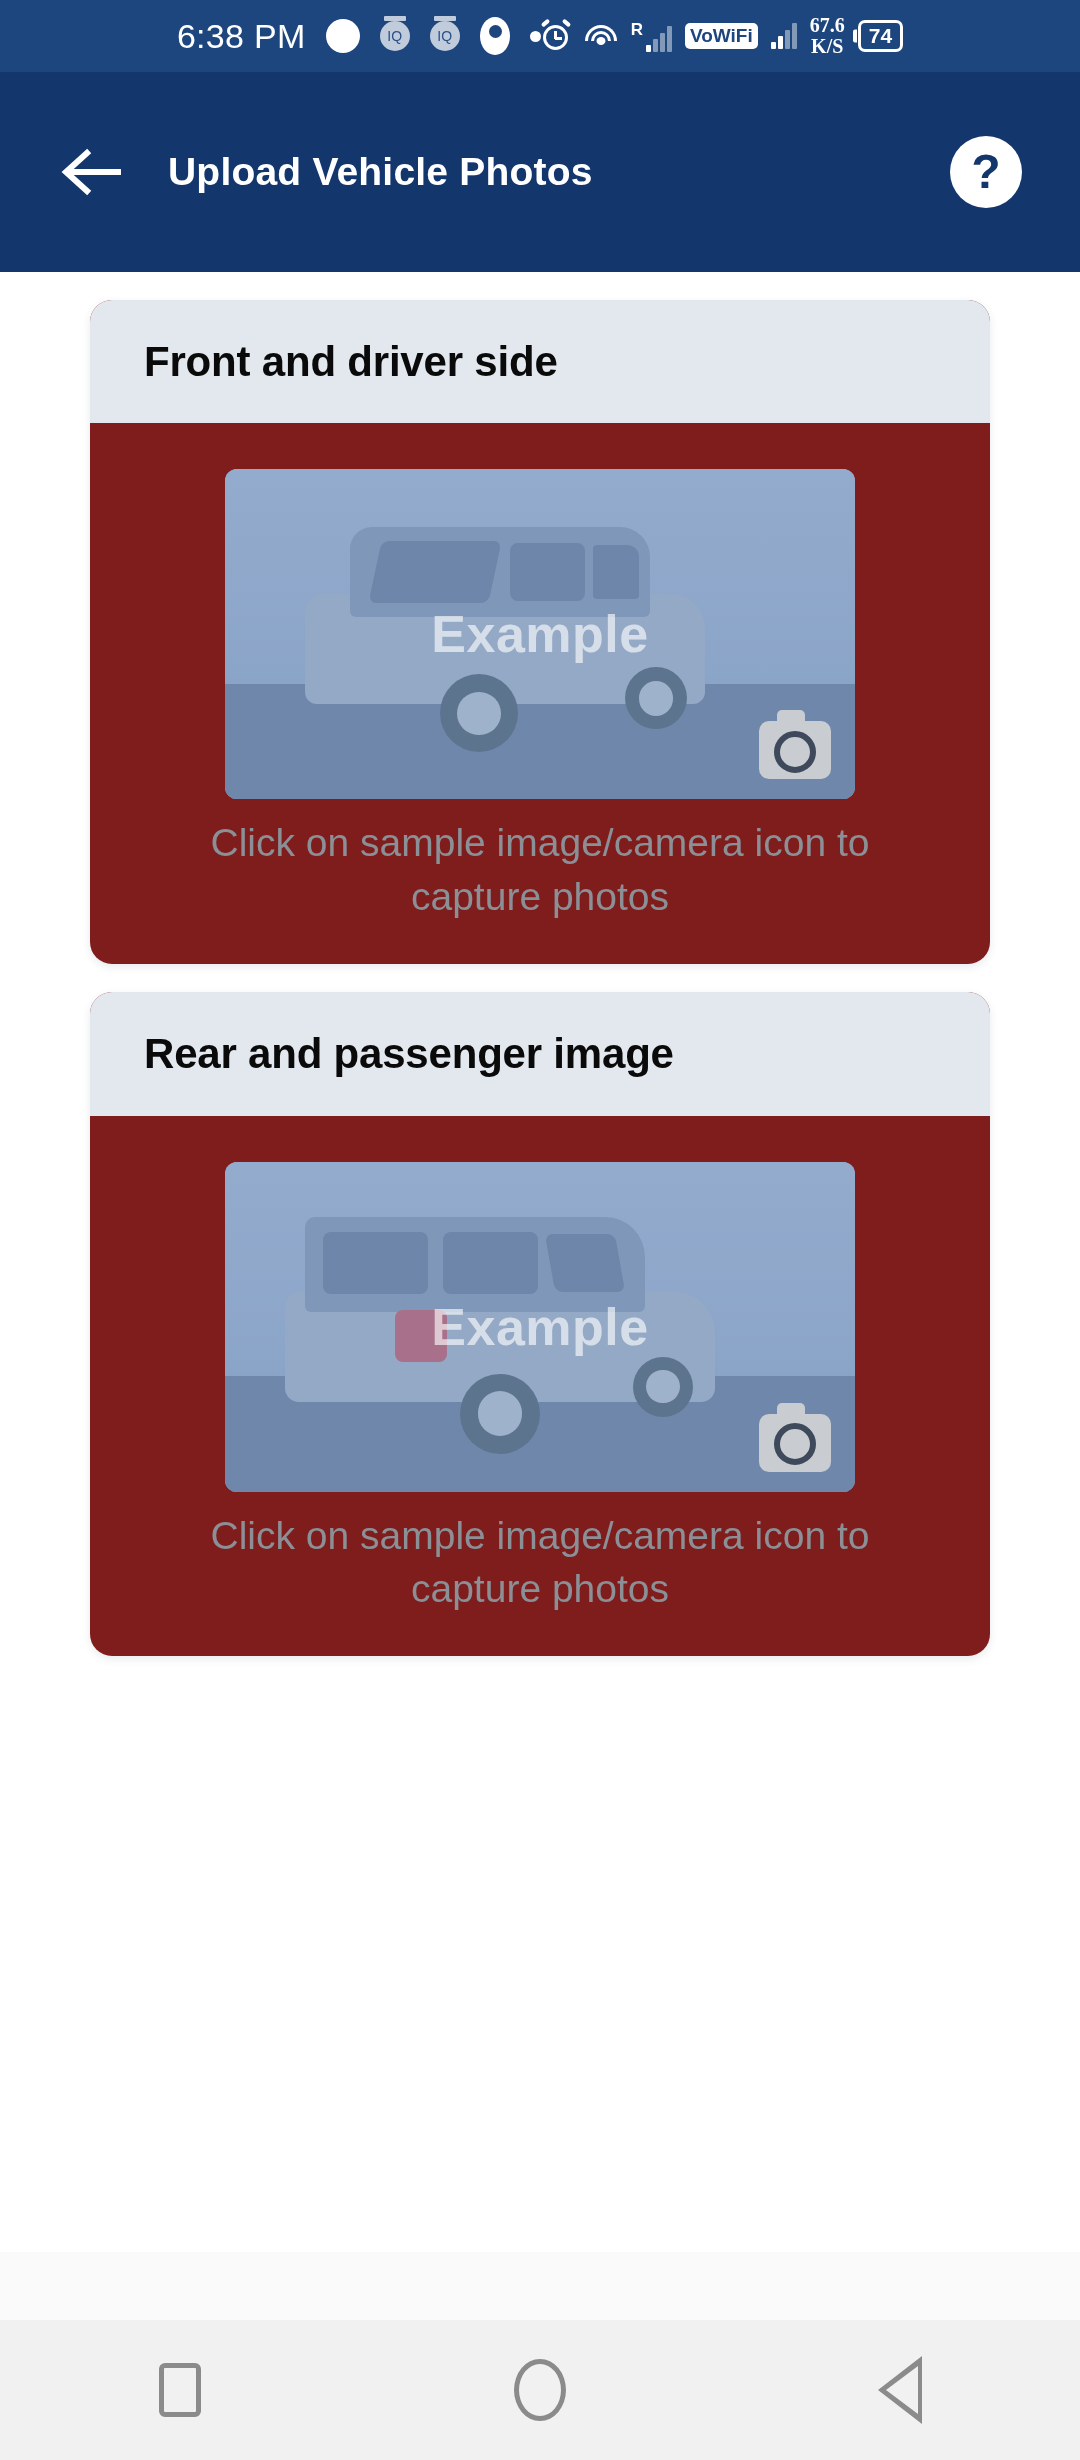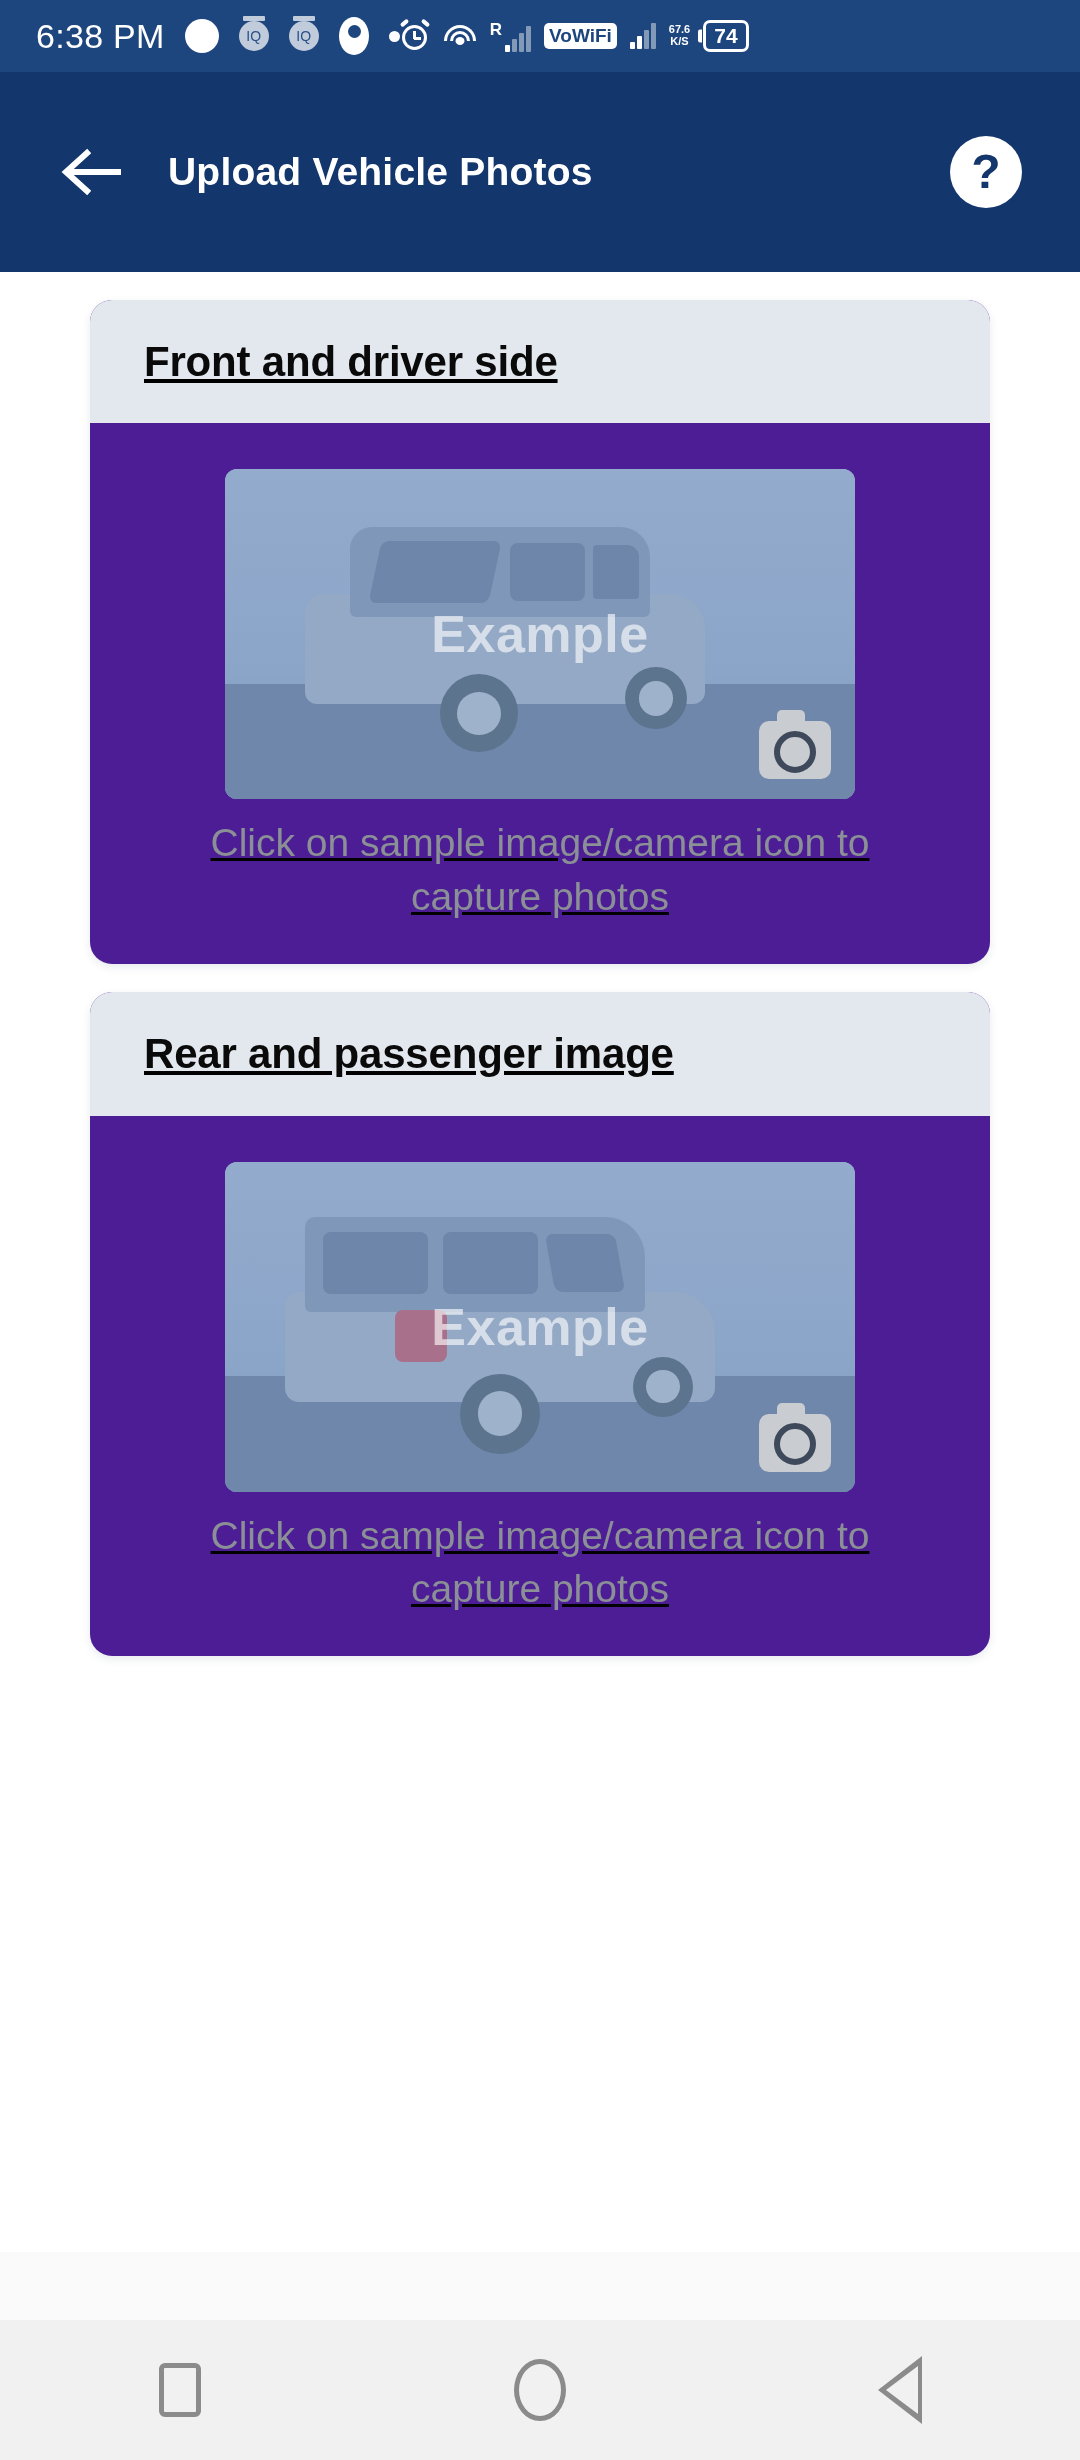--- a/index.html
+++ b/index.html
@@ -8,21 +8,21 @@
     background:#ffffff;
     font-family:"Liberation Sans", sans-serif;
     overflow:hidden;
   }
   #screen { position:relative; width:1080px; height:2460px; background:#ffffff; }
 
   
   .statusbar {
     position:absolute; top:0; left:0; width:1080px; height:72px;
     background:#1d457e;
-    display:flex; align-items:center; justify-content:flex-start;
+    display:flex; align-items:center; justify-content:center;
     padding:0 36px;
     color:#ffffff;
   }
   .sb-left { display:flex; align-items:center; gap:20px; }
   .sb-time { font-size:34px; letter-spacing:0.3px; color:#ffffff; }
   .sb-dot-white { width:34px; height:34px; border-radius:50%; background:#ffffff; display:block; }
   .sb-iq {
     width:30px; height:30px; border-radius:50%;
     background:rgba(255,255,255,0.72);
     color:#2a5188; font-size:14px; font-weight:normal;
@@ -71,21 +71,21 @@
   .bars { display:flex; align-items:flex-end; gap:2px; height:26px; }
   .bars span { width:5px; background:#ffffff; border-radius:1px; }
   .bars span.dim { background:rgba(255,255,255,0.45); }
   .bars .b1 { height:7px; } .bars .b2 { height:13px; }
   .bars .b3 { height:19px; } .bars .b4 { height:26px; }
 
   .sb-vowifi {
     background:#ffffff; color:#1d457e; font-size:19px; font-weight:bold;
     padding:2px 5px; border-radius:5px; line-height:1.15;
   }
-  .sb-speed { font-size:11px; line-height:1.05; text-align:center; font-weight:bold; }
+  .sb-speed { font-size:20px; line-height:1.05; text-align:center; font-weight:bold;font-family:Liberation Serif, serif; }
   .sb-batt {
     border:3px solid #ffffff; border-radius:7px; padding:1px 8px;
     font-size:21px; font-weight:bold; position:relative;
   }
   .sb-batt::before {
     content:""; position:absolute; left:-8px; top:50%; transform:translateY(-50%);
     width:4px; height:13px; background:#ffffff; border-radius:2px 0 0 2px;
   }
 
   
@@ -111,22 +111,21 @@
 
   
   .content {
     position:absolute; top:272px; left:0; width:1080px; height:1980px;
     background:#ffffff; overflow:hidden;
   }
   .card {
     margin:28px 90px 0 90px;
     border-radius:22px; overflow:hidden;
     box-shadow:0 3px 9px rgba(30,50,90,0.10);
-    background:#4c1d95;
-    text-decoration:underline;
+    background:#7f1d1d;
   }
   .card-header {
     background:#e3e7ee; padding:34px 50px 34px 54px;
   }
   .card-header .h-txt {
     font-size:42px; color:#0a0a0a; font-weight:bold; line-height:1.32;
     letter-spacing:-0.2px;
   }
   .card-body { padding:46px 0 40px 0; }
 

